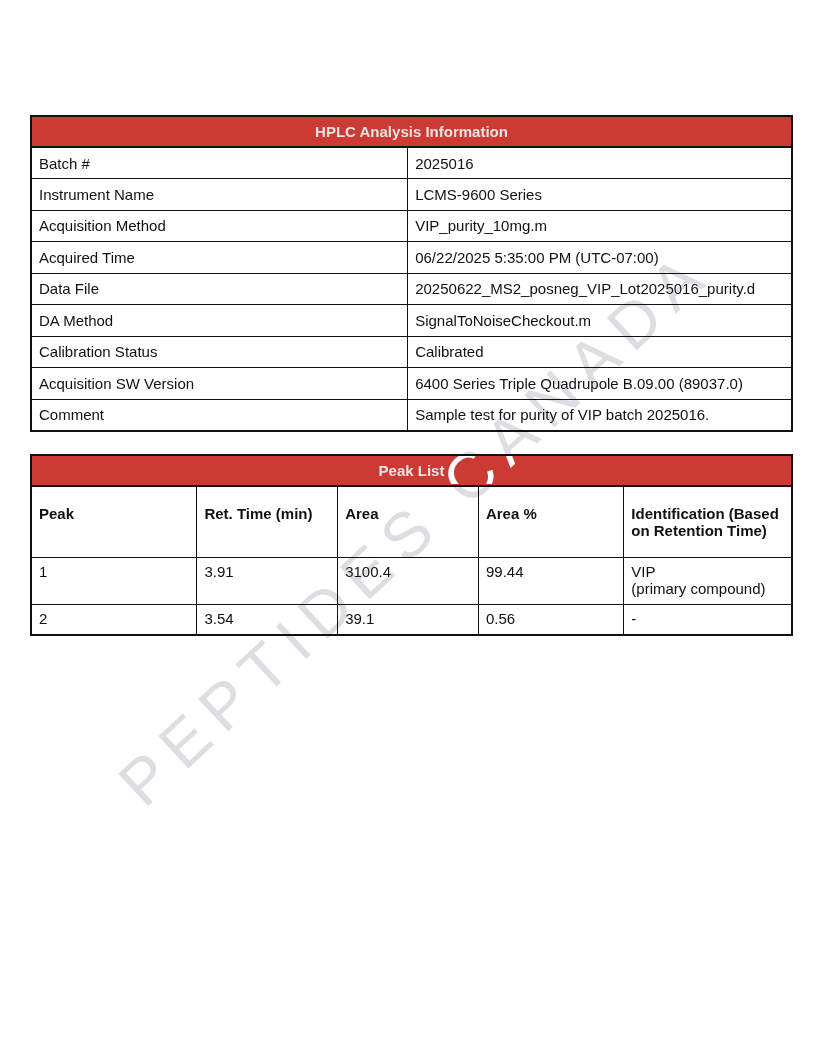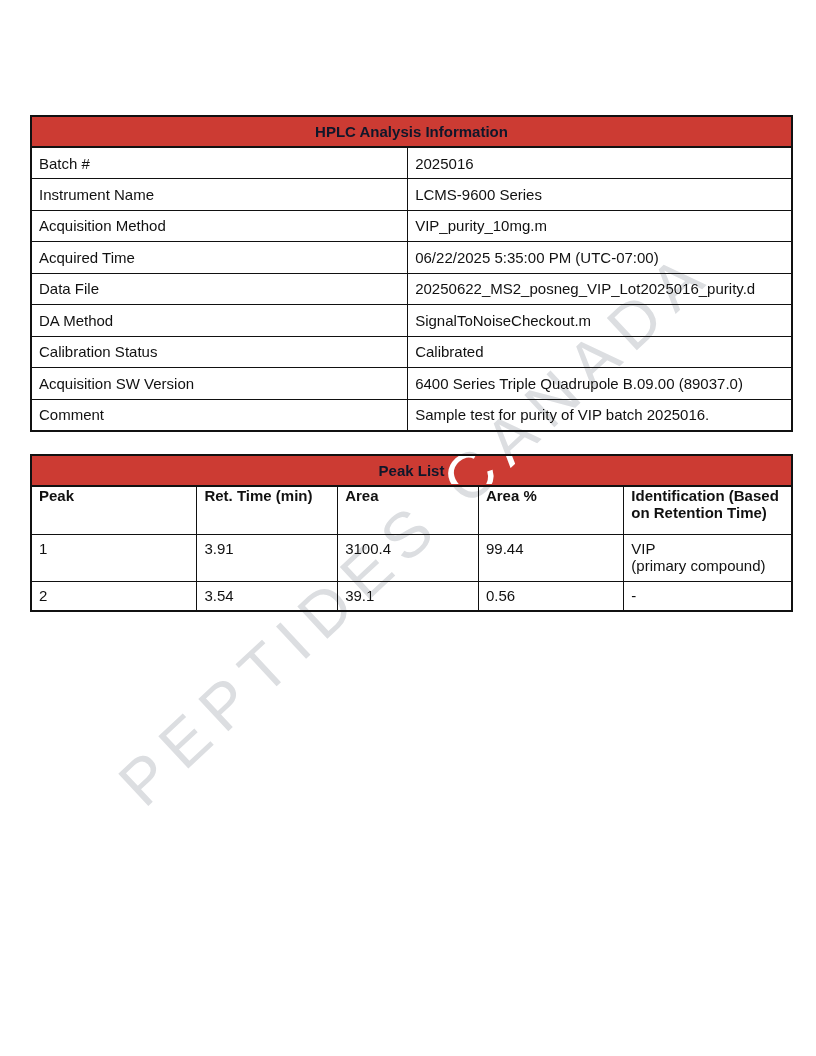--- a/index.html
+++ b/index.html
@@ -26,21 +26,21 @@
     table-layout: fixed;
     font-size: 15px;
     color: #111111;
   }
   table.report th, table.report td {
     border: 1.5px solid #111111;
   }
   table.report { border: 2px solid #111111; }
   tr.title-row th {
     background: #cc3b33;
-    color: #0f172a;
+    color: #e5e5e5;
     font-weight: bold;
     text-align: center;
     font-size: 15px;
     height: 31px;
     border: 2px solid #111111;
   }
 
   
   table.info-table { top: 115px; }
   table.info-table td {
@@ -49,21 +49,21 @@
     padding: 3px 7px;
   }
   table.info-table td.lbl { font-weight: normal; }
 
   
   table.peak-table { top: 454px; }
   table.peak-table th.col-h {
     font-weight: bold;
     text-align: left;
     vertical-align: top;
-    padding: 0 7px;
+    padding: 18px 7px;
     height: 48px;
     background: #ffffff;
     font-size: 15px;
   }
   table.peak-table td {
     vertical-align: top;
     padding: 5px 7px;
   }
   table.peak-table tr.data-1 td { height: 47px; }
   table.peak-table tr.data-2 td { height: 30px; }

